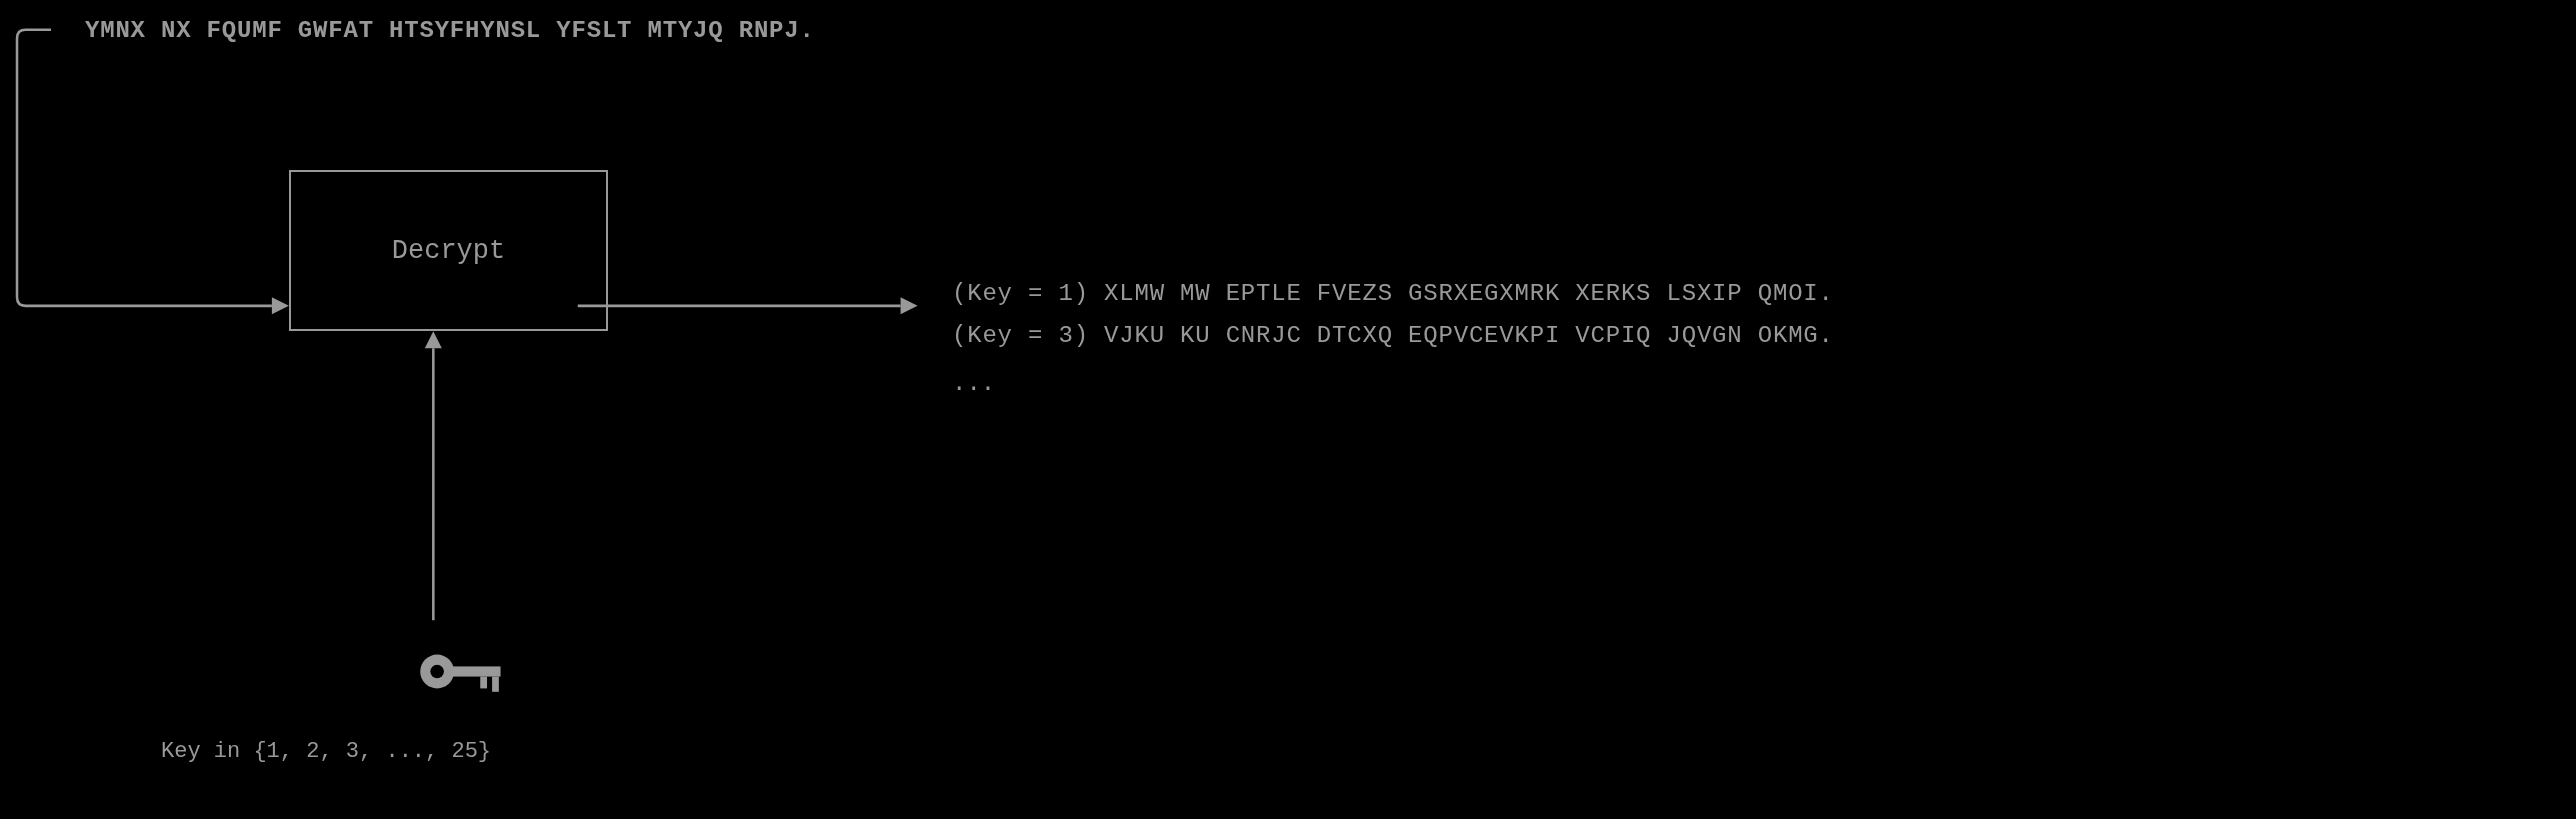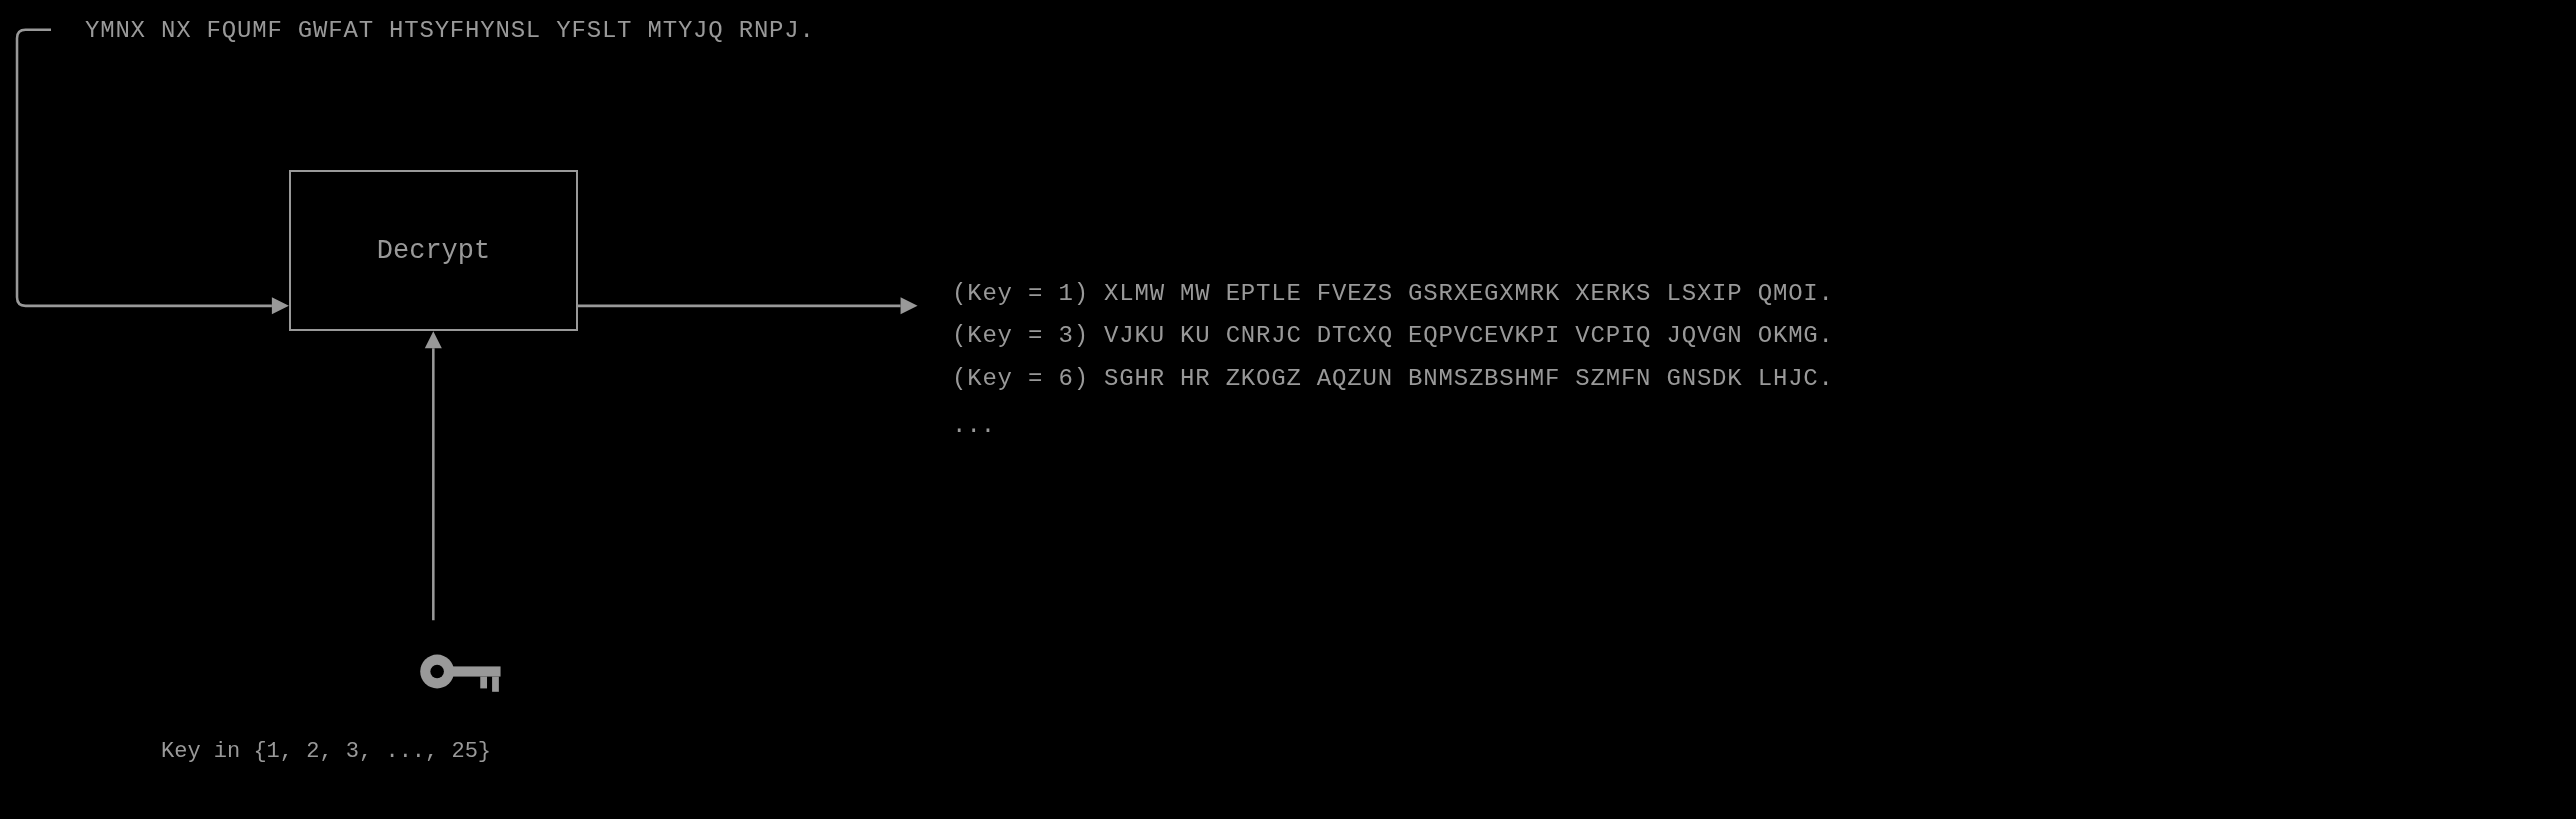--- a/index.html
+++ b/index.html
@@ -15,26 +15,27 @@
       width: 2576px;
       height: 819px;
       position: relative;
       overflow: hidden;
     }
     .cipher-text {
       position: absolute;
       top: 17px;
       left: 85px;
       letter-spacing: 0.8px;
+      font-weight: bold;
     }
     .decrypt-box {
       position: absolute;
       top: 170px;
       left: 289px;
-      width: 289px;
+      width: 319px;
       height: 161px;
       border: 2.5px solid #999;
       display: flex;
       align-items: center;
       justify-content: center;
       font-size: 27px;
     }
     .key-icon {
       position: absolute;
       top: 646px;
@@ -100,21 +101,20 @@
     <rect x="76" y="36" width="8" height="14" fill="#999"></rect>
     <rect x="90" y="36" width="8" height="18" fill="#999"></rect>
   </svg>
 </div>
 
 <div class="key-text">Key in {1, 2, 3, ..., 25}</div>
 
 <div class="outputs">
   <div class="output-line">(Key = <span>1</span>) <span>XLMW MW EPTLE FVEZS GSRXEGXMRK XERKS LSXIP QMOI.</span></div>
   <div class="output-line">(Key = <span>3</span>) <span>VJKU KU CNRJC DTCXQ EQPVCEVKPI VCPIQ JQVGN OKMG.</span></div>
-  <div class="output-line">(Key = <span>6</span>) <span>SGHR HR ZKOGZ AQZUN BNMSZBSHMF SZMFN GNSDK LHJC.</span></div>
   <div class="ellipsis">...</div>
 </div>
 
 <svg class="connector" viewBox="0 0 3032 964" width="2576" height="819">
 
   <path d="M 60 35 
            L 30 35 
            Q 20 35 20 45
            L 20 350 
            Q 20 360 30 360

